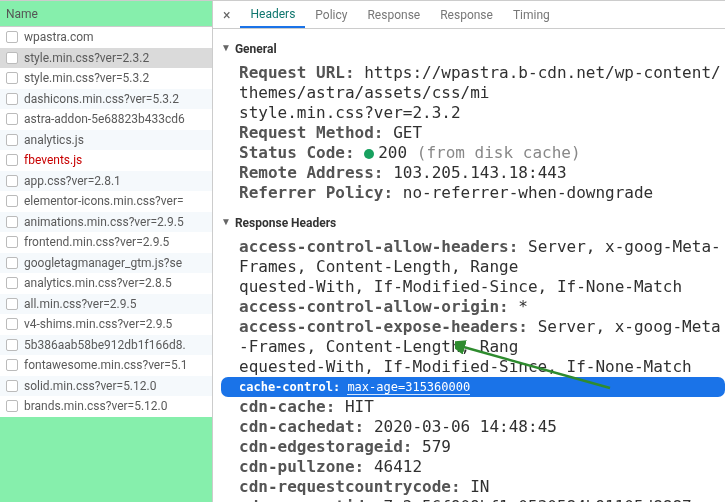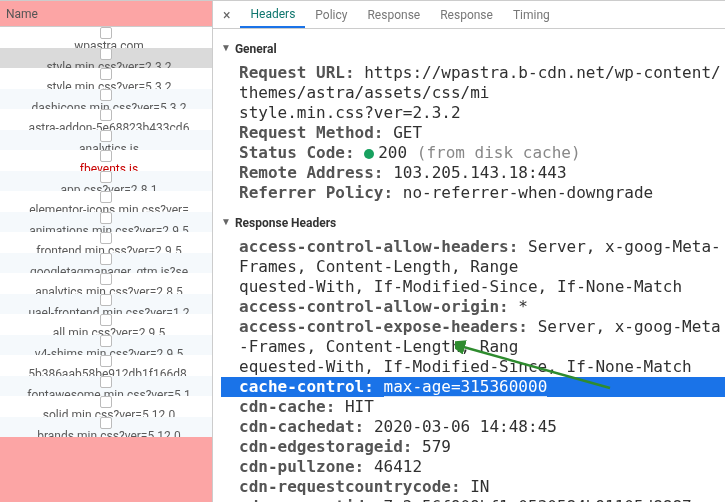--- a/index.html
+++ b/index.html
@@ -13,21 +13,21 @@
     overflow: hidden;
     position: relative;
   }
   .container { display: flex; height: 502px; border-top:1px solid #ccc;}
   
   .left {
     width: 213px;
     border-right: 1px solid #ccc;
     display: flex;
     flex-direction: column;
-    background: #fca5a5;
+    background: #86efac;
   }
   .left-header {
     display: flex;
     align-items: center;
     height: 26px;
     border-bottom: 1px solid #ccc;
     padding-left: 6px;
     font-size: 12px;
     color: #555;
     user-select: none;
@@ -41,21 +41,20 @@
     display: flex;
     align-items: center;
     height: 20.5px;
     padding-left: 6px;
     font-size: 12px;
     color: #5a5a5a;
     white-space: nowrap;
     overflow: hidden;
     text-overflow: ellipsis;
     cursor: default;
-    flex-direction: column;
   }
   .file-row:nth-child(odd){ background:#fff;}
   .file-row:nth-child(even){ background:#f5f9fc;}
   .file-row.selected { background:#dadada !important; }
   .file-row.red span.fname { color:#c80000;text-align:right; }
   .file-icon {
     width:12px; height:12px;
     border:1px solid #bbb;
     border-radius:2px;
     margin-right:6px;
@@ -129,23 +128,24 @@
     width:10px;height:10px;border-radius:50%;
     background:#18a15f;display:inline-block;
     margin-right:4px;vertical-align:-1px;
   }
   .hl {
     background:#1a73e8;
     color:#fff;
     padding-left:18px;
     margin-left:0;
     font-family: Menlo, Consolas, monospace;
-    font-size:16px; line-height:20px;
+    font-size:12px; line-height:20px;
     margin-right:0px;
     position:relative;
+    border-radius:7px;
   }
   .hl .k{font-weight:700;color:#fff;}
   .hl .v{color:#fff;}
   .hl-underline{
     border-bottom:1px solid rgba(255,255,255,0.8);
     padding-bottom:0px;
   }
   
   .arrow-svg{
     position:absolute;
@@ -208,24 +208,20 @@
           <span class="file-icon"></span>
           <span class="fname">frontend.min.css?ver=2.9.5</span>
         </div>
         <div class="file-row">
           <span class="file-icon"></span>
           <span class="fname">googletagmanager_gtm.js?se</span>
         </div>
         <div class="file-row">
           <span class="file-icon"></span>
           <span class="fname">analytics.min.css?ver=2.8.5</span>
-        </div>
-        <div class="file-row">
-          <span class="file-icon"></span>
-          <span class="fname">uael-frontend.min.css?ver=1.2</span>
         </div>
         <div class="file-row">
           <span class="file-icon"></span>
           <span class="fname">all.min.css?ver=2.9.5</span>
         </div>
         <div class="file-row">
           <span class="file-icon"></span>
           <span class="fname">v4-shims.min.css?ver=2.9.5</span>
         </div>
         <div class="file-row">

